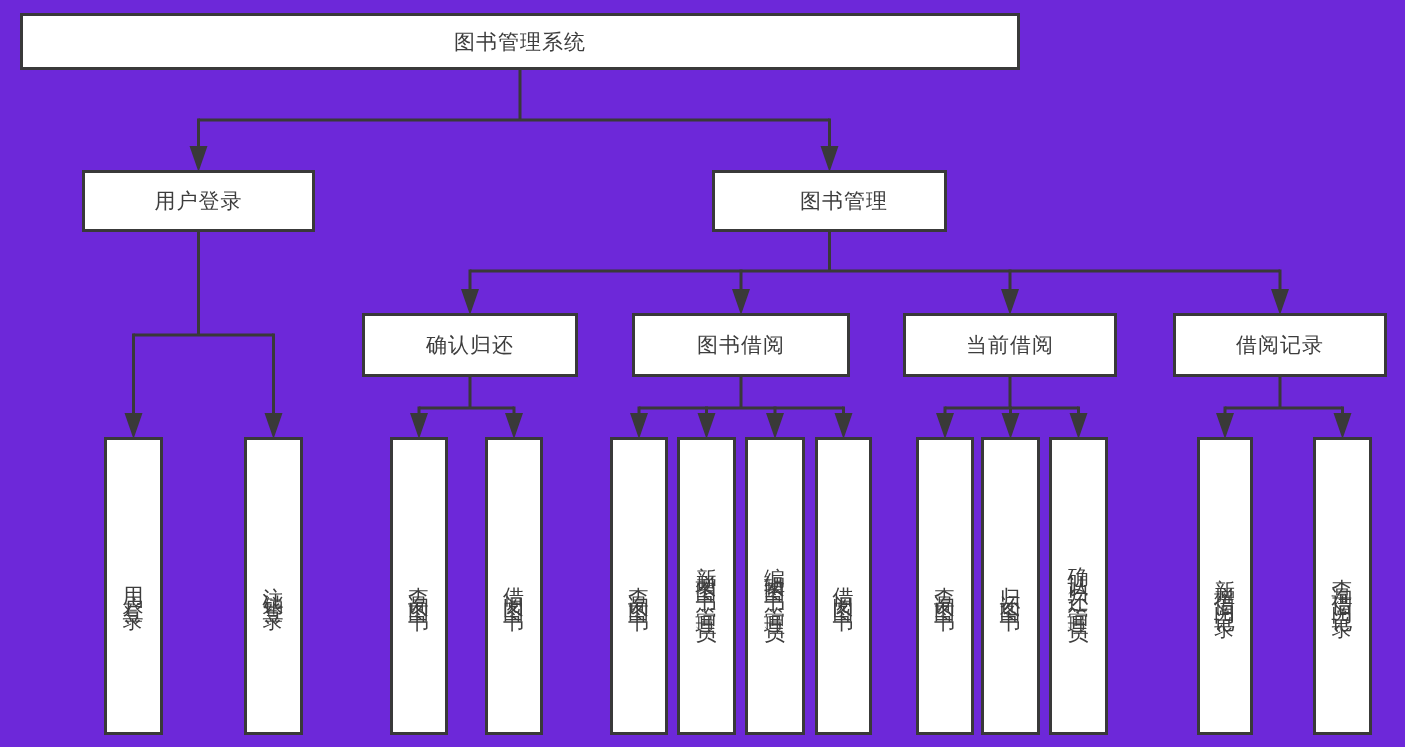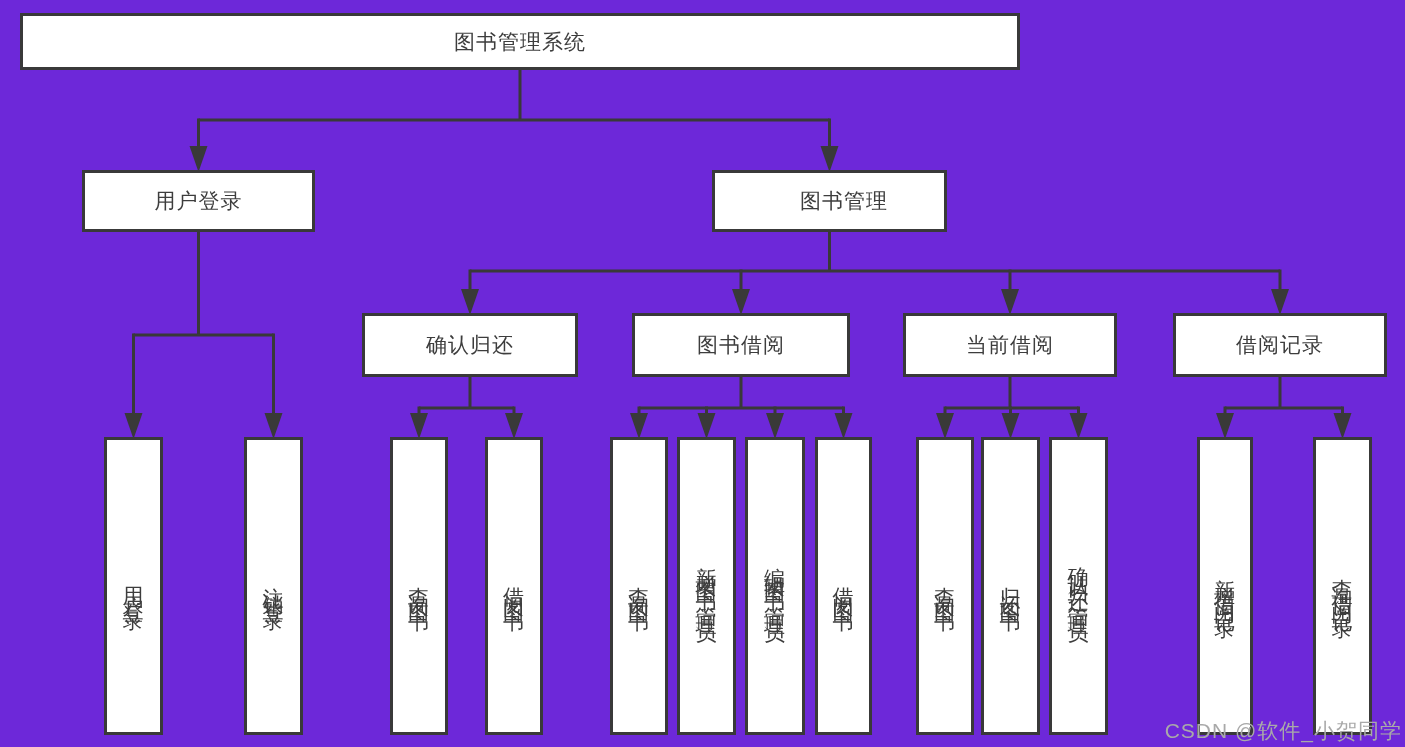--- a/index.html
+++ b/index.html
@@ -164,14 +164,13 @@
       <div class="node vertical" style="left: 1049px; top: 437px; width: 59px; height: 298px;">
         <span>确认归还（管理员）</span>
       </div>
       <div class="node vertical" style="left: 1197px; top: 437px; width: 56px; height: 298px;">
         <span>新增借阅记录</span>
       </div>
       <div class="node vertical" style="left: 1313px; top: 437px; width: 59px; height: 298px;">
         <span>查询借阅记录</span>
       </div>
     </div>
-  <div class="watermark">CSDN @软件_小贺同学</div>
 </div>
 
 </body></html>

